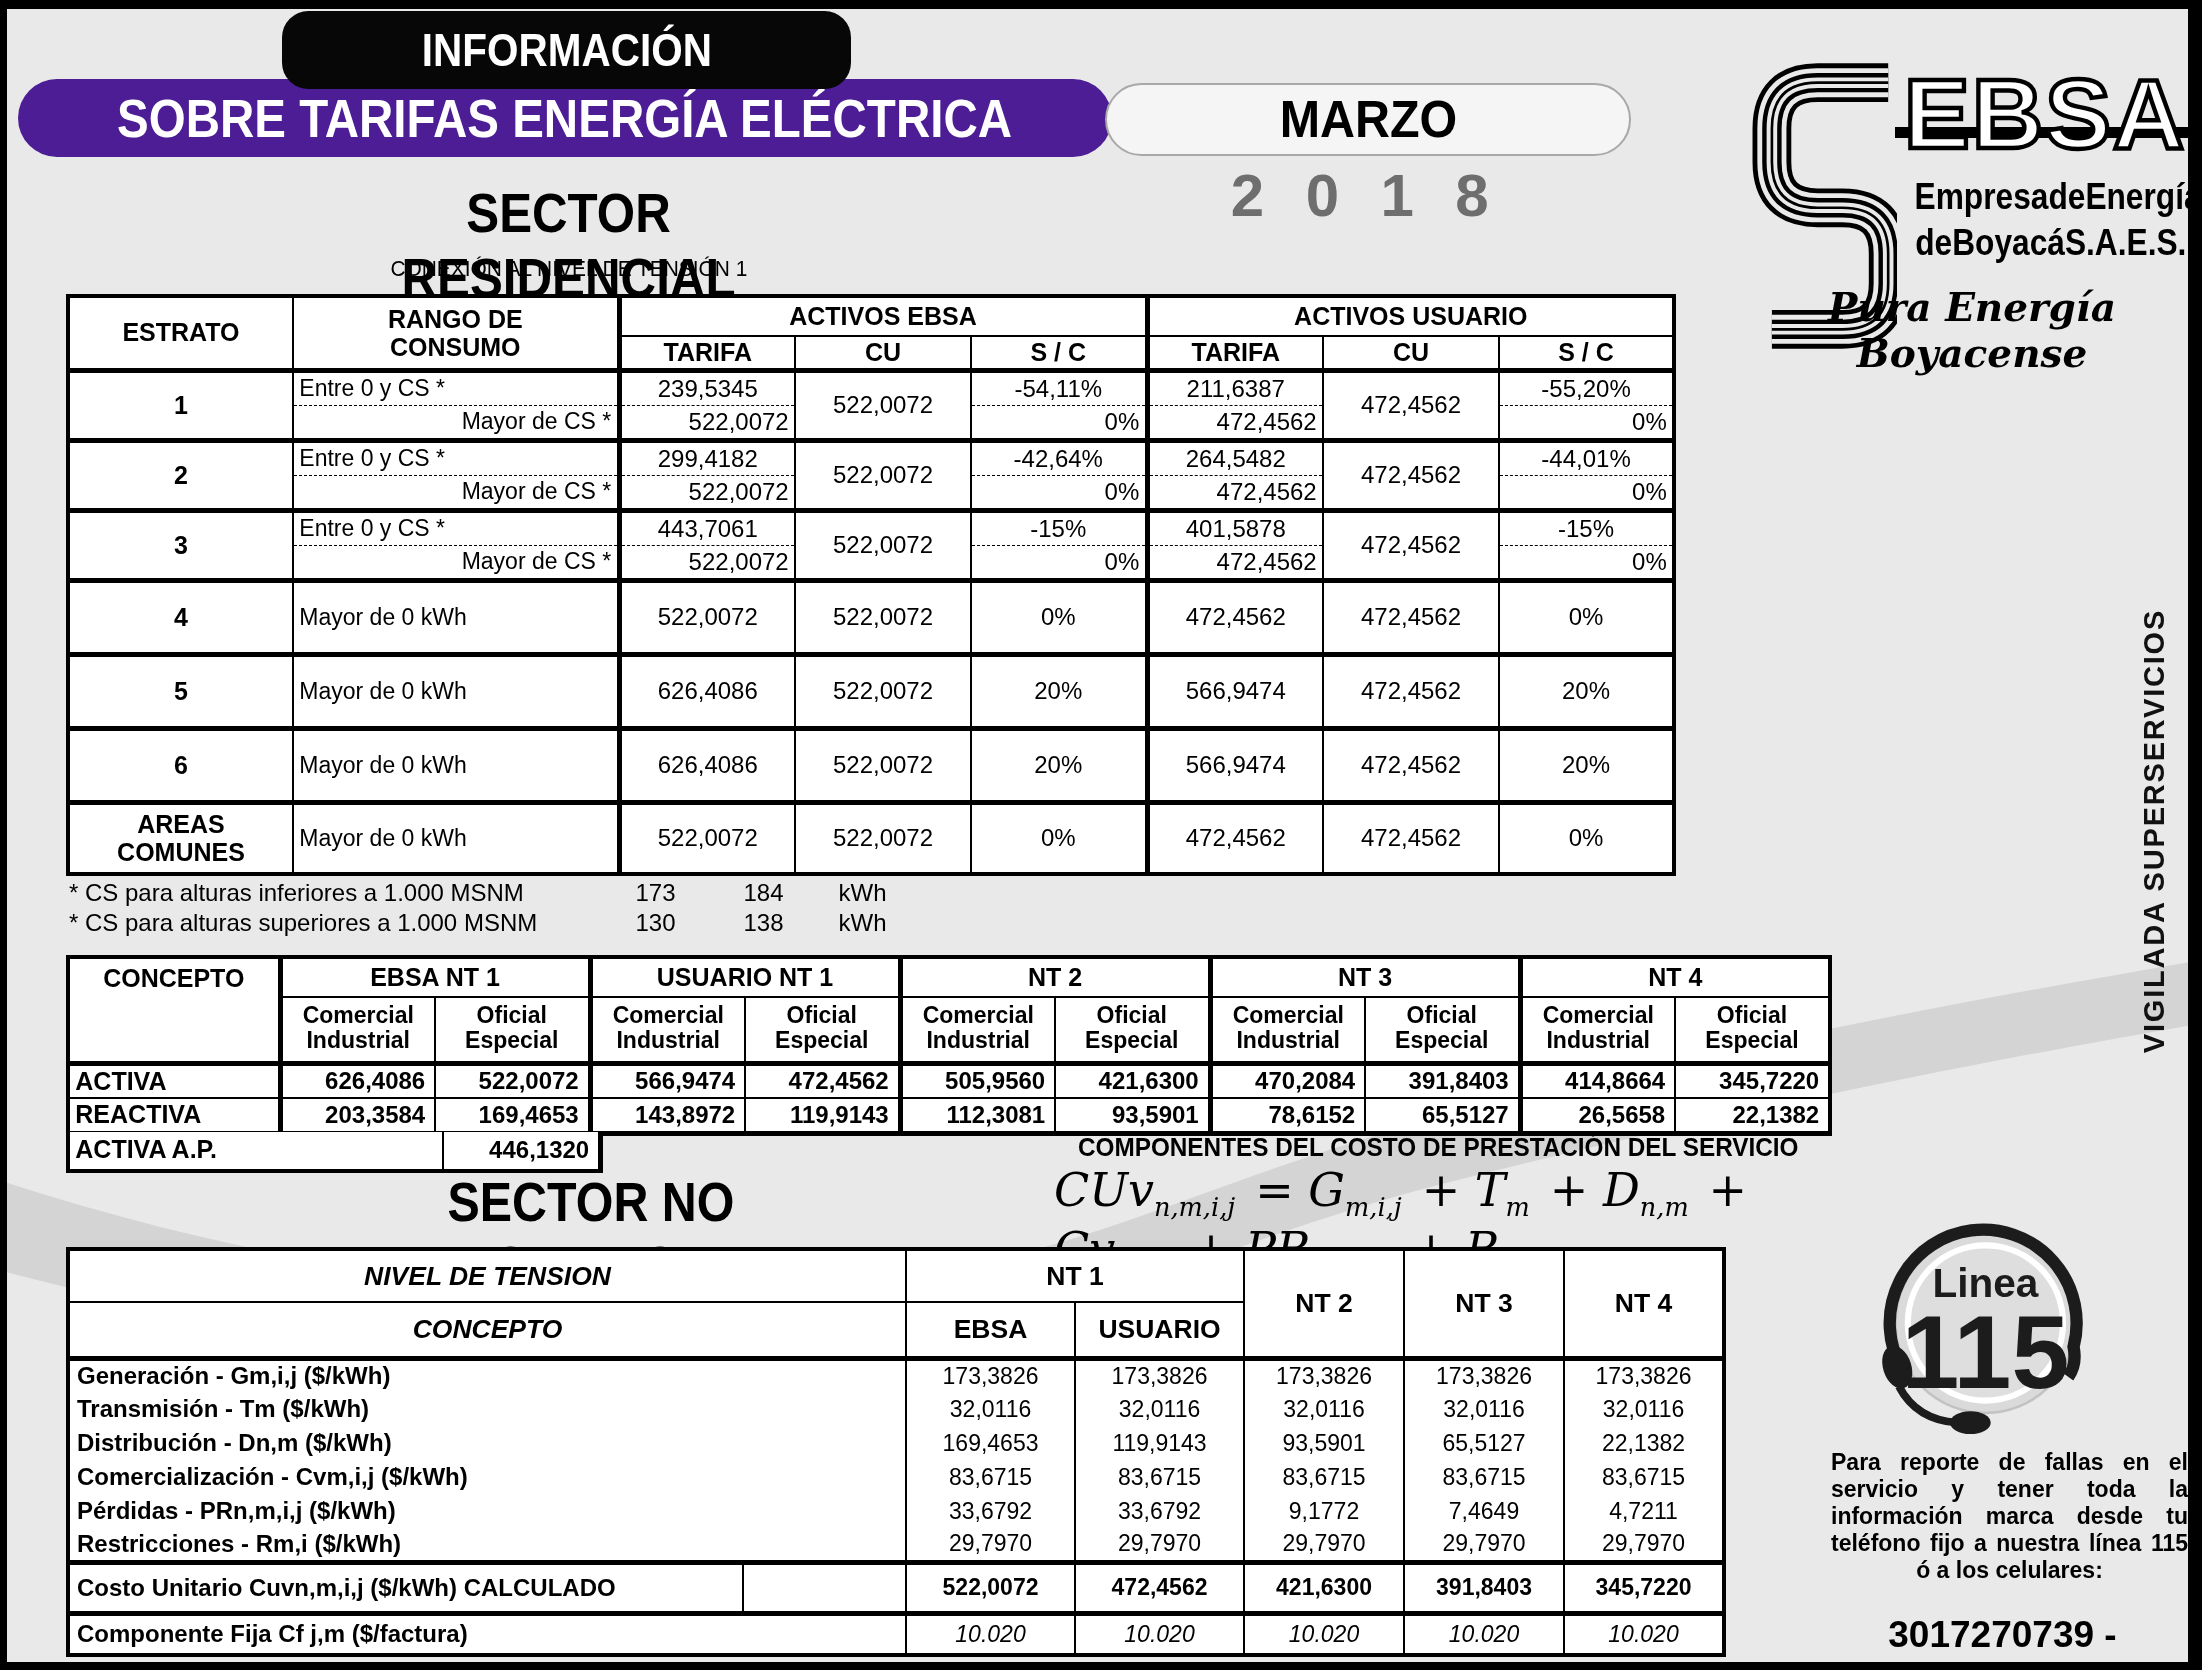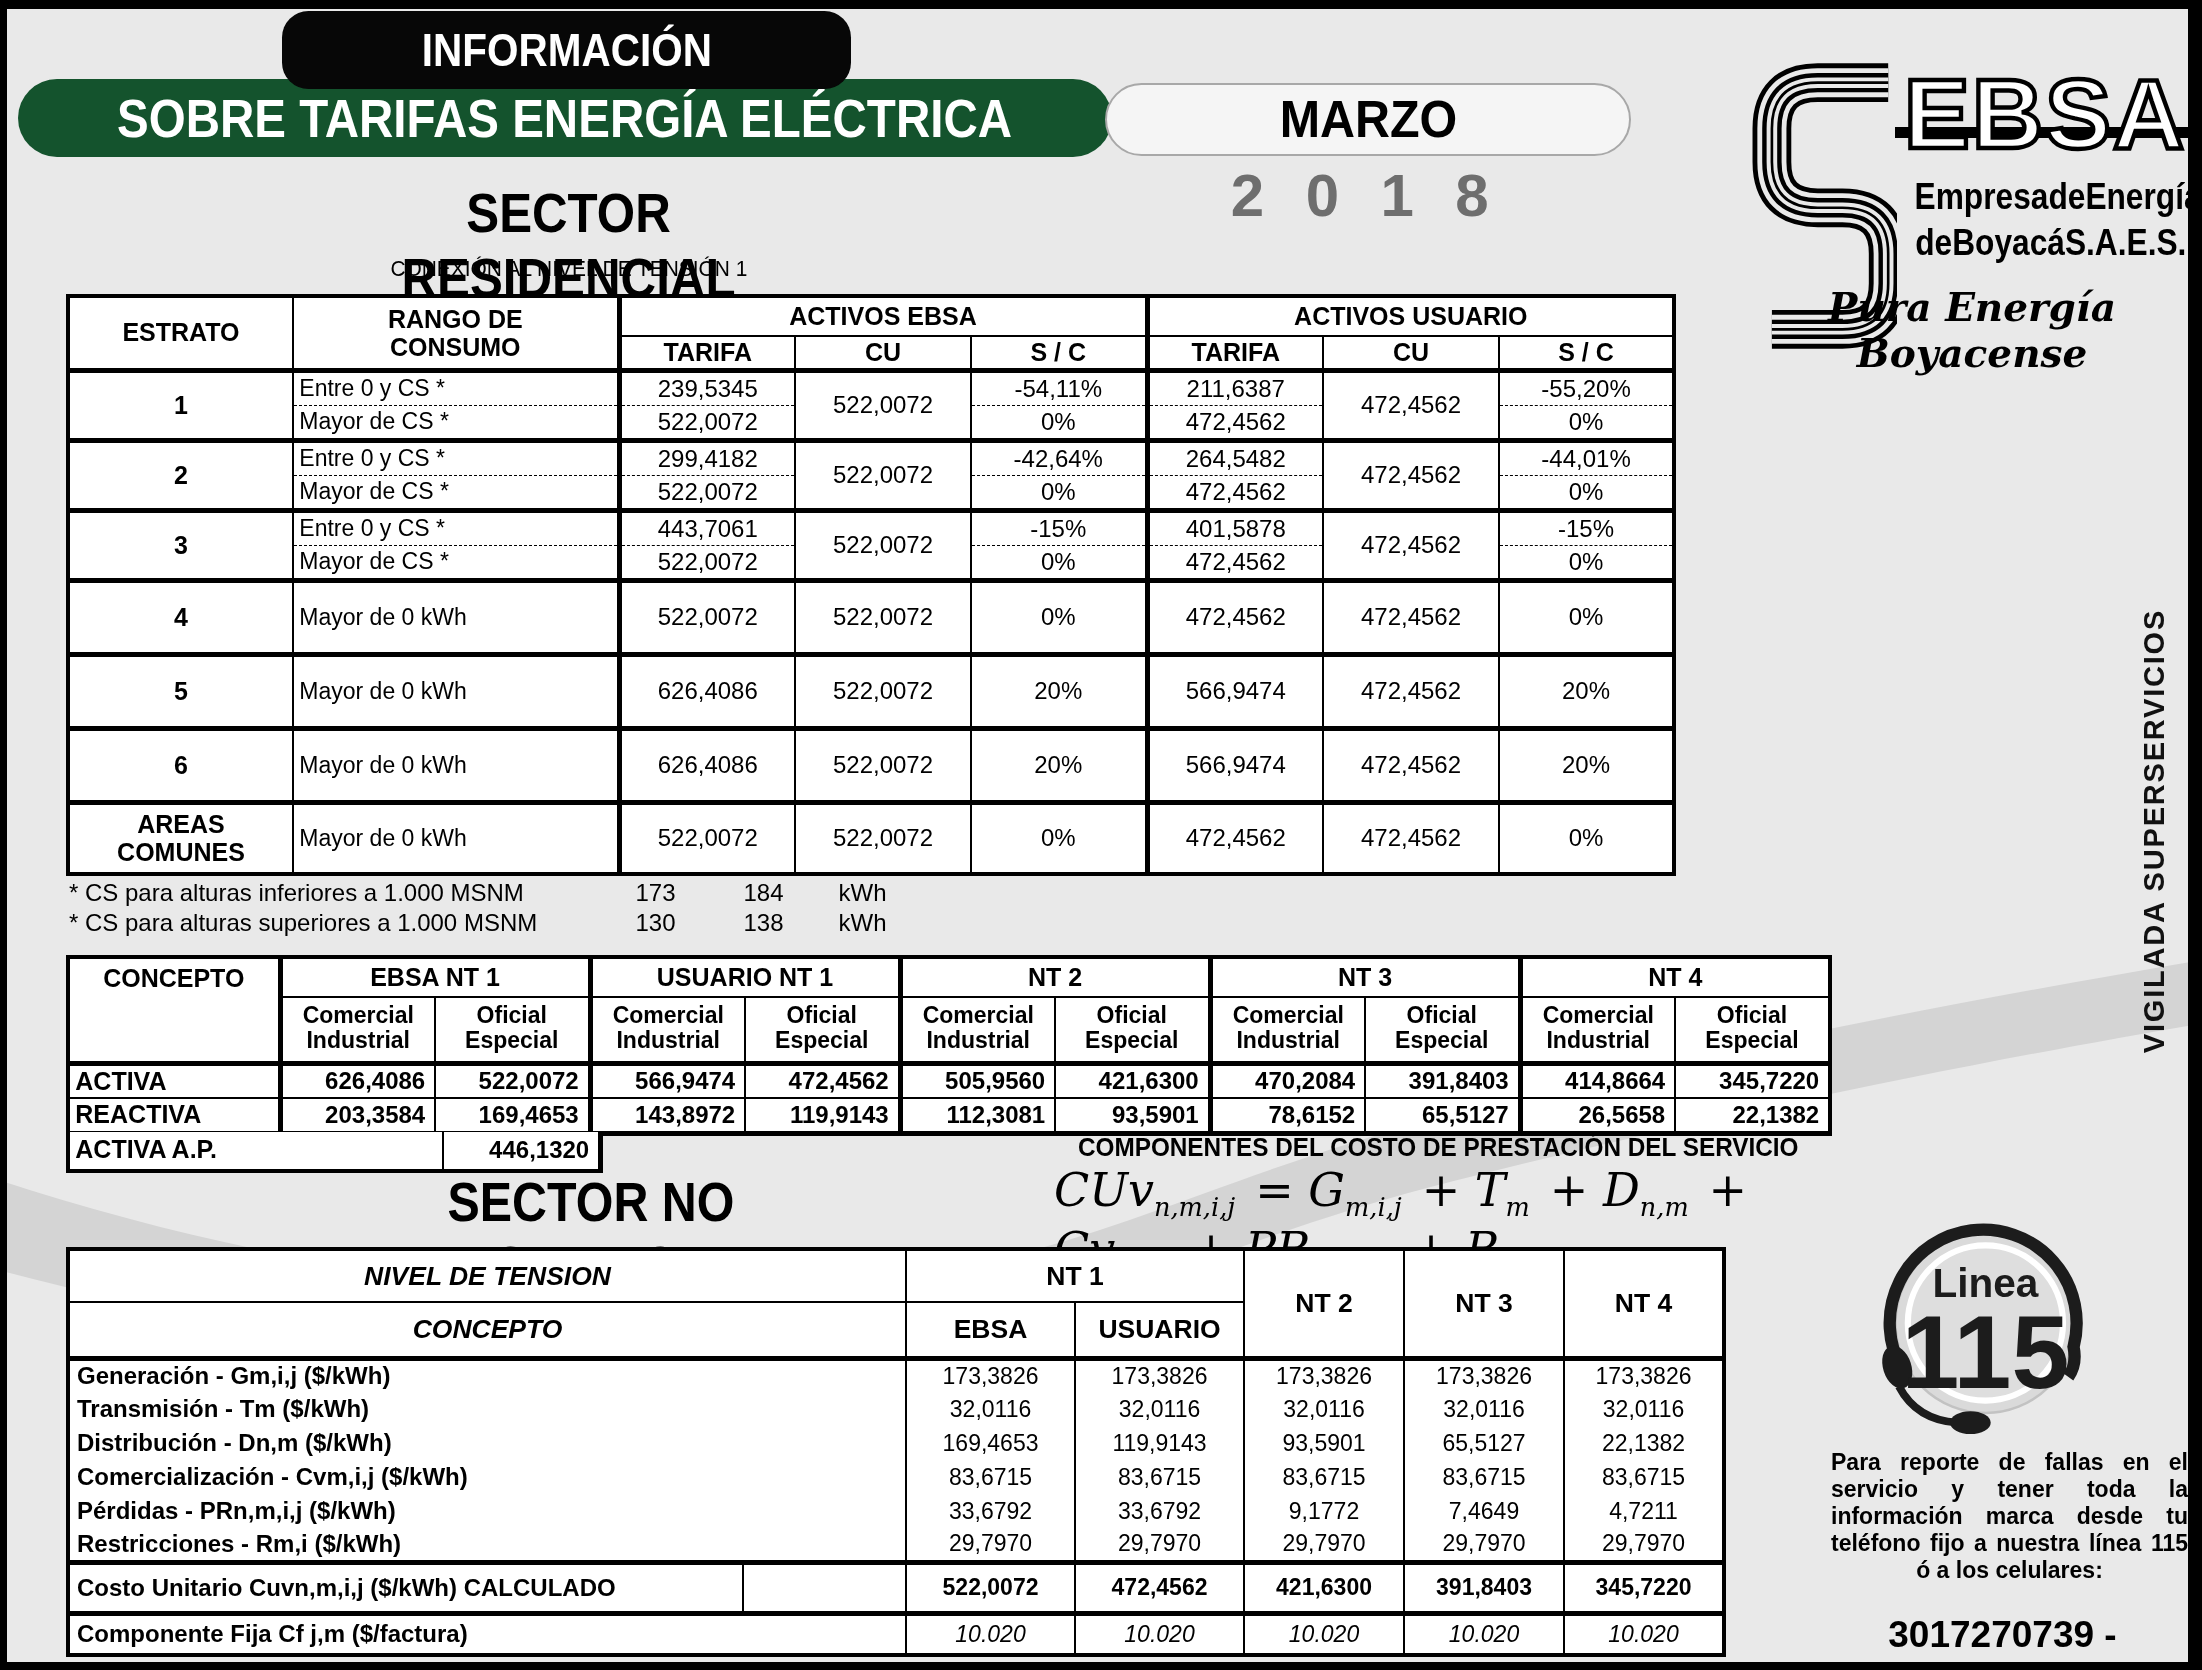--- a/index.html
+++ b/index.html
@@ -9,21 +9,21 @@
   .cond{display:inline-block;transform:scaleX(.88);transform-origin:center;}
   .cond95{display:inline-block;transform:scaleX(.95);transform-origin:center;}
   
   .frame{position:absolute;background:#000;z-index:6;}
   
   #swoosh{position:absolute;left:0;top:0;z-index:1;}
   .z2{z-index:2;}
   
   #info-badge{left:282px;top:10.6px;width:569px;height:78px;background:#070707;border-radius:26.5px;
       color:#fff;font-weight:bold;font-size:46px;text-align:center;line-height:78px;z-index:4;}
-  #banner{left:17.6px;top:79px;width:1094px;height:78px;background:#14532d;border-radius:39px;
+  #banner{left:17.6px;top:79px;width:1094px;height:78px;background:#4c1d95;border-radius:39px;
       color:#fff;font-weight:bold;font-size:54px;text-align:center;line-height:78px;z-index:3;}
   #month-pill{left:1105px;top:83px;width:522px;height:69px;background:#f5f5f5;border:2.6px solid #a8a8a8;
       border-radius:37px;text-align:center;line-height:69px;font-weight:bold;font-size:51px;z-index:3;}
   #year{left:1105px;top:161px;width:522px;text-align:center;font-weight:bold;font-size:60px;
       color:#6e6e6e;letter-spacing:12.4px;}
   #s1-title{left:282px;top:180px;width:573px;text-align:center;font-weight:bold;font-size:56px;}
   #s1-sub{left:282px;top:256px;width:573px;text-align:center;font-weight:normal;font-size:22px;}
   
   #ebsa-bar{left:1895px;top:127px;width:298px;height:10.6px;background:#000;}
   #ebsa-word{left:1897px;top:64px;width:296px;text-align:center;font-weight:bold;font-size:99px;
@@ -36,21 +36,21 @@
       font-weight:bold;font-size:29px;letter-spacing:1.8px;text-align:center;color:#111;}
   
   table.t{border-collapse:collapse;table-layout:fixed;background:#fff;}
   table.t th,table.t td{padding:0 5.3px;overflow:hidden;white-space:nowrap;}
   .pre{white-space:pre-line !important;line-height:1.12;}
   #t1{border:4.4px solid #000;}
   #t1 th{border:2.6px solid #000;font-weight:bold;font-size:25px;text-align:center;}
   #t1 td{border-left:2.6px solid #000;border-right:2.6px solid #000;border-top:0;border-bottom:0;
       font-size:24px;text-align:center;}
   #t1 tr.grp>td{border-top:5.3px solid #000;}
-  #t1 tr.dash>td{border-top:1.8px dashed #000;}
+  #t1 tr.dash>td{border-top:1.8px dashed #000;text-align:right;}
   #t1 .bl6{border-left-width:5.3px !important;}
   #t1 .bb6{border-bottom:5.3px solid #000 !important;}
   #t1 td.rango{text-align:left;font-size:23px;}
   #t1 td.estr{font-weight:bold;font-size:25px;}
   .note-line{display:flex;font-size:24px;height:30px;align-items:center;}
   .note-line .nt{width:529px;}
   .note-line .nv1{width:115px;text-align:center;}
   .note-line .nv2{width:101px;text-align:center;}
   .note-line .nu{width:97px;text-align:center;}
   #t2{border:4.4px solid #000;border-bottom:5.3px solid #000;}

